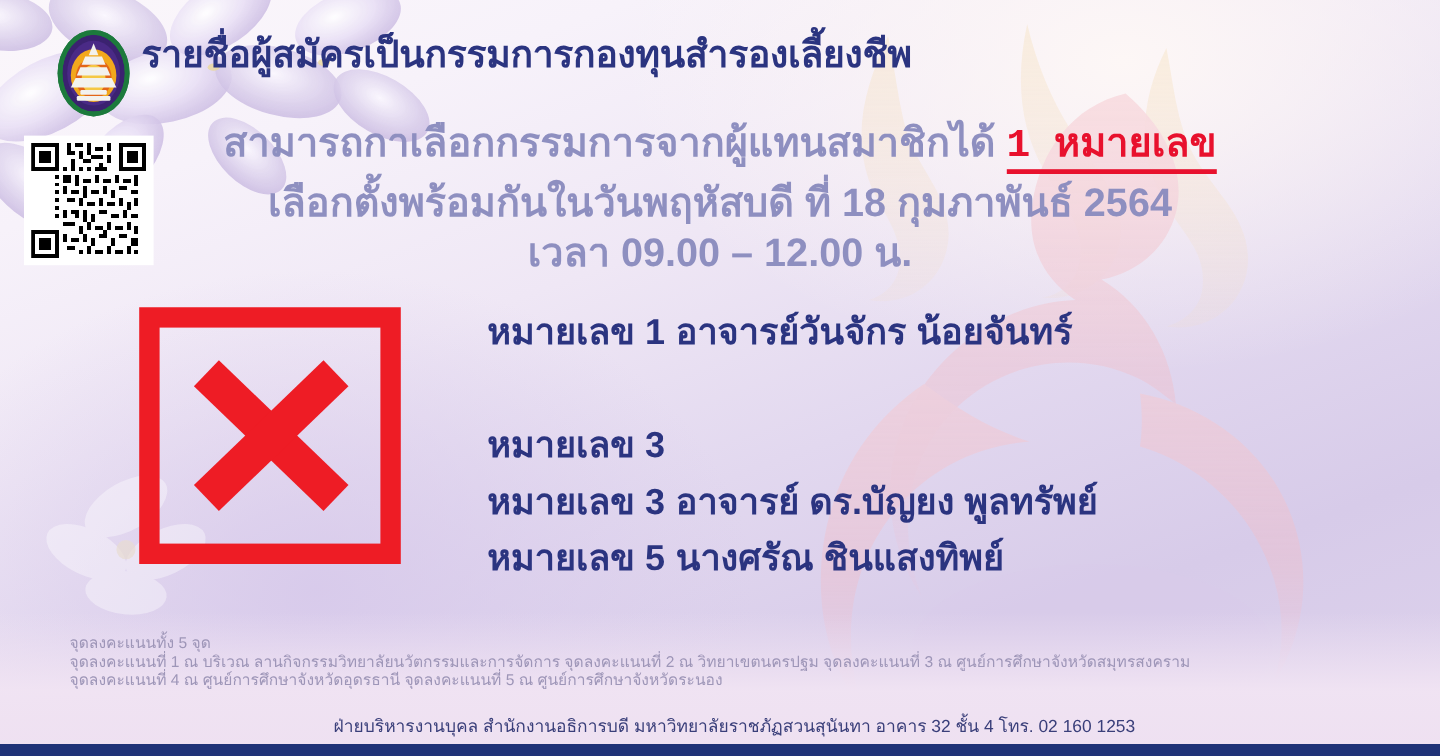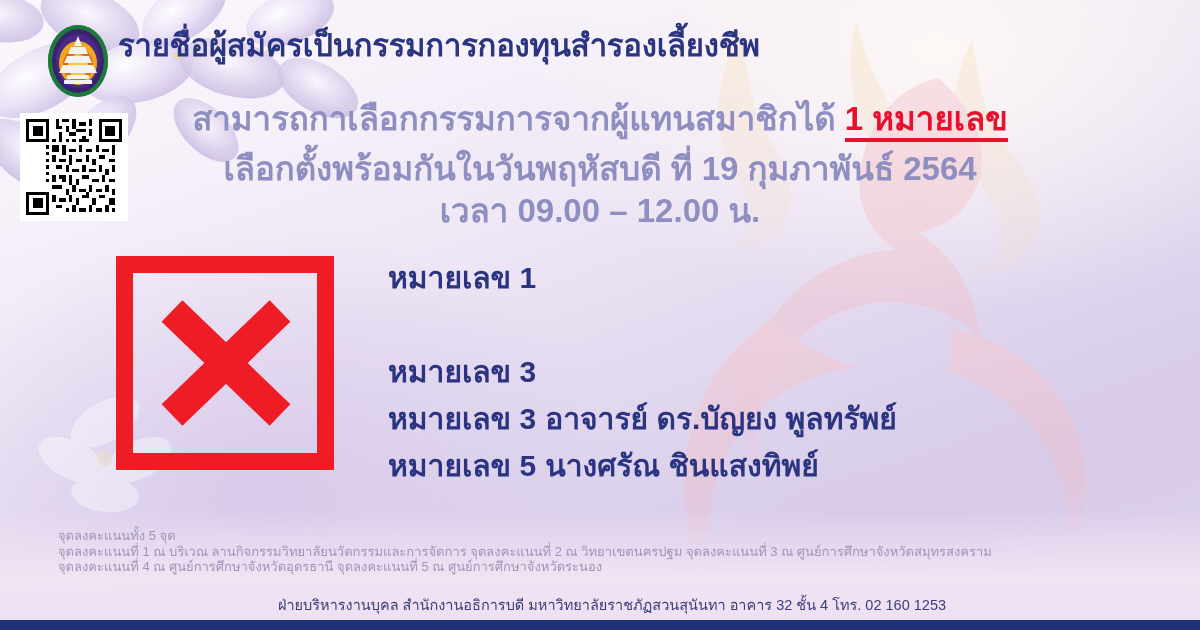--- a/index.html
+++ b/index.html
@@ -52,24 +52,24 @@
     color:#2b3480;letter-spacing:-.2px;white-space:nowrap;
   }
   .sub{
     position:absolute;left:0;width:1200px;text-align:center;
     font-size:33px;font-weight:bold;color:#8e8fc0;line-height:1.18;
     white-space:nowrap;
   }
   .sub1{top:100px;}
   .sub2{top:150px;}
   .sub3{top:192px;}
-  .hl{color:#e8112d;border-bottom:4px solid #e8112d;padding-bottom:1px;}
-
-  
-  .cand-list{position:absolute;left:388px;top:254px;width:760px;}
+  .hl{color:#e8112d;border-bottom:4px solid #e8112d;padding-bottom:1px;font-family:Liberation Mono, monospace;}
+
+  
+  .cand-list{position:absolute;left:406px;top:254px;width:760px;}
   .cand-row{
     font-size:30px;font-weight:bold;color:#2b3480;
     line-height:1;height:47px;white-space:nowrap;
     display:flex;align-items:center;
   }
   .cand-row .num{margin-right:9px;}
 
   
   .notes{position:absolute;left:38px;top:528px;width:1140px;
     font-size:13px;line-height:15.5px;color:#9e96b8;white-space:nowrap;margin-left:20px;}
@@ -310,26 +310,27 @@
   </div>
 
   <div class="wash-c"></div>
 
   <div class="title">รายชื่อผู้สมัครเป็นกรรมการกองทุนสำรองเลี้ยงชีพ</div>
 
   <div class="sub sub1">
     <span>สามารถกาเลือกกรรมการจากผู้แทนสมาชิกได้</span>
     <span class="hl">1 หมายเลข</span>
   </div>
-  <div class="sub sub2">เลือกตั้งพร้อมกันในวันพฤหัสบดี ที่ 19 กุมภาพันธ์ 2564</div>
+  <div class="sub sub2">เลือกตั้งพร้อมกันในวันพฤหัสบดี ที่ 18 กุมภาพันธ์ 2564</div>
   <div class="sub sub3">เวลา 09.00 – 12.00 น.</div>
 
   <div class="cand-list">
     <div class="cand-row">
       <span class="num">หมายเลข 1</span>
+      <span>อาจารย์วันจักร  น้อยจันทร์</span>
     </div>
     <div class="cand-row">
     </div>
     <div class="cand-row">
       <span class="num">หมายเลข 3</span>
     </div>
     <div class="cand-row">
       <span class="num">หมายเลข 3</span>
       <span>อาจารย์ ดร.บัญยง พูลทรัพย์</span>
     </div>

